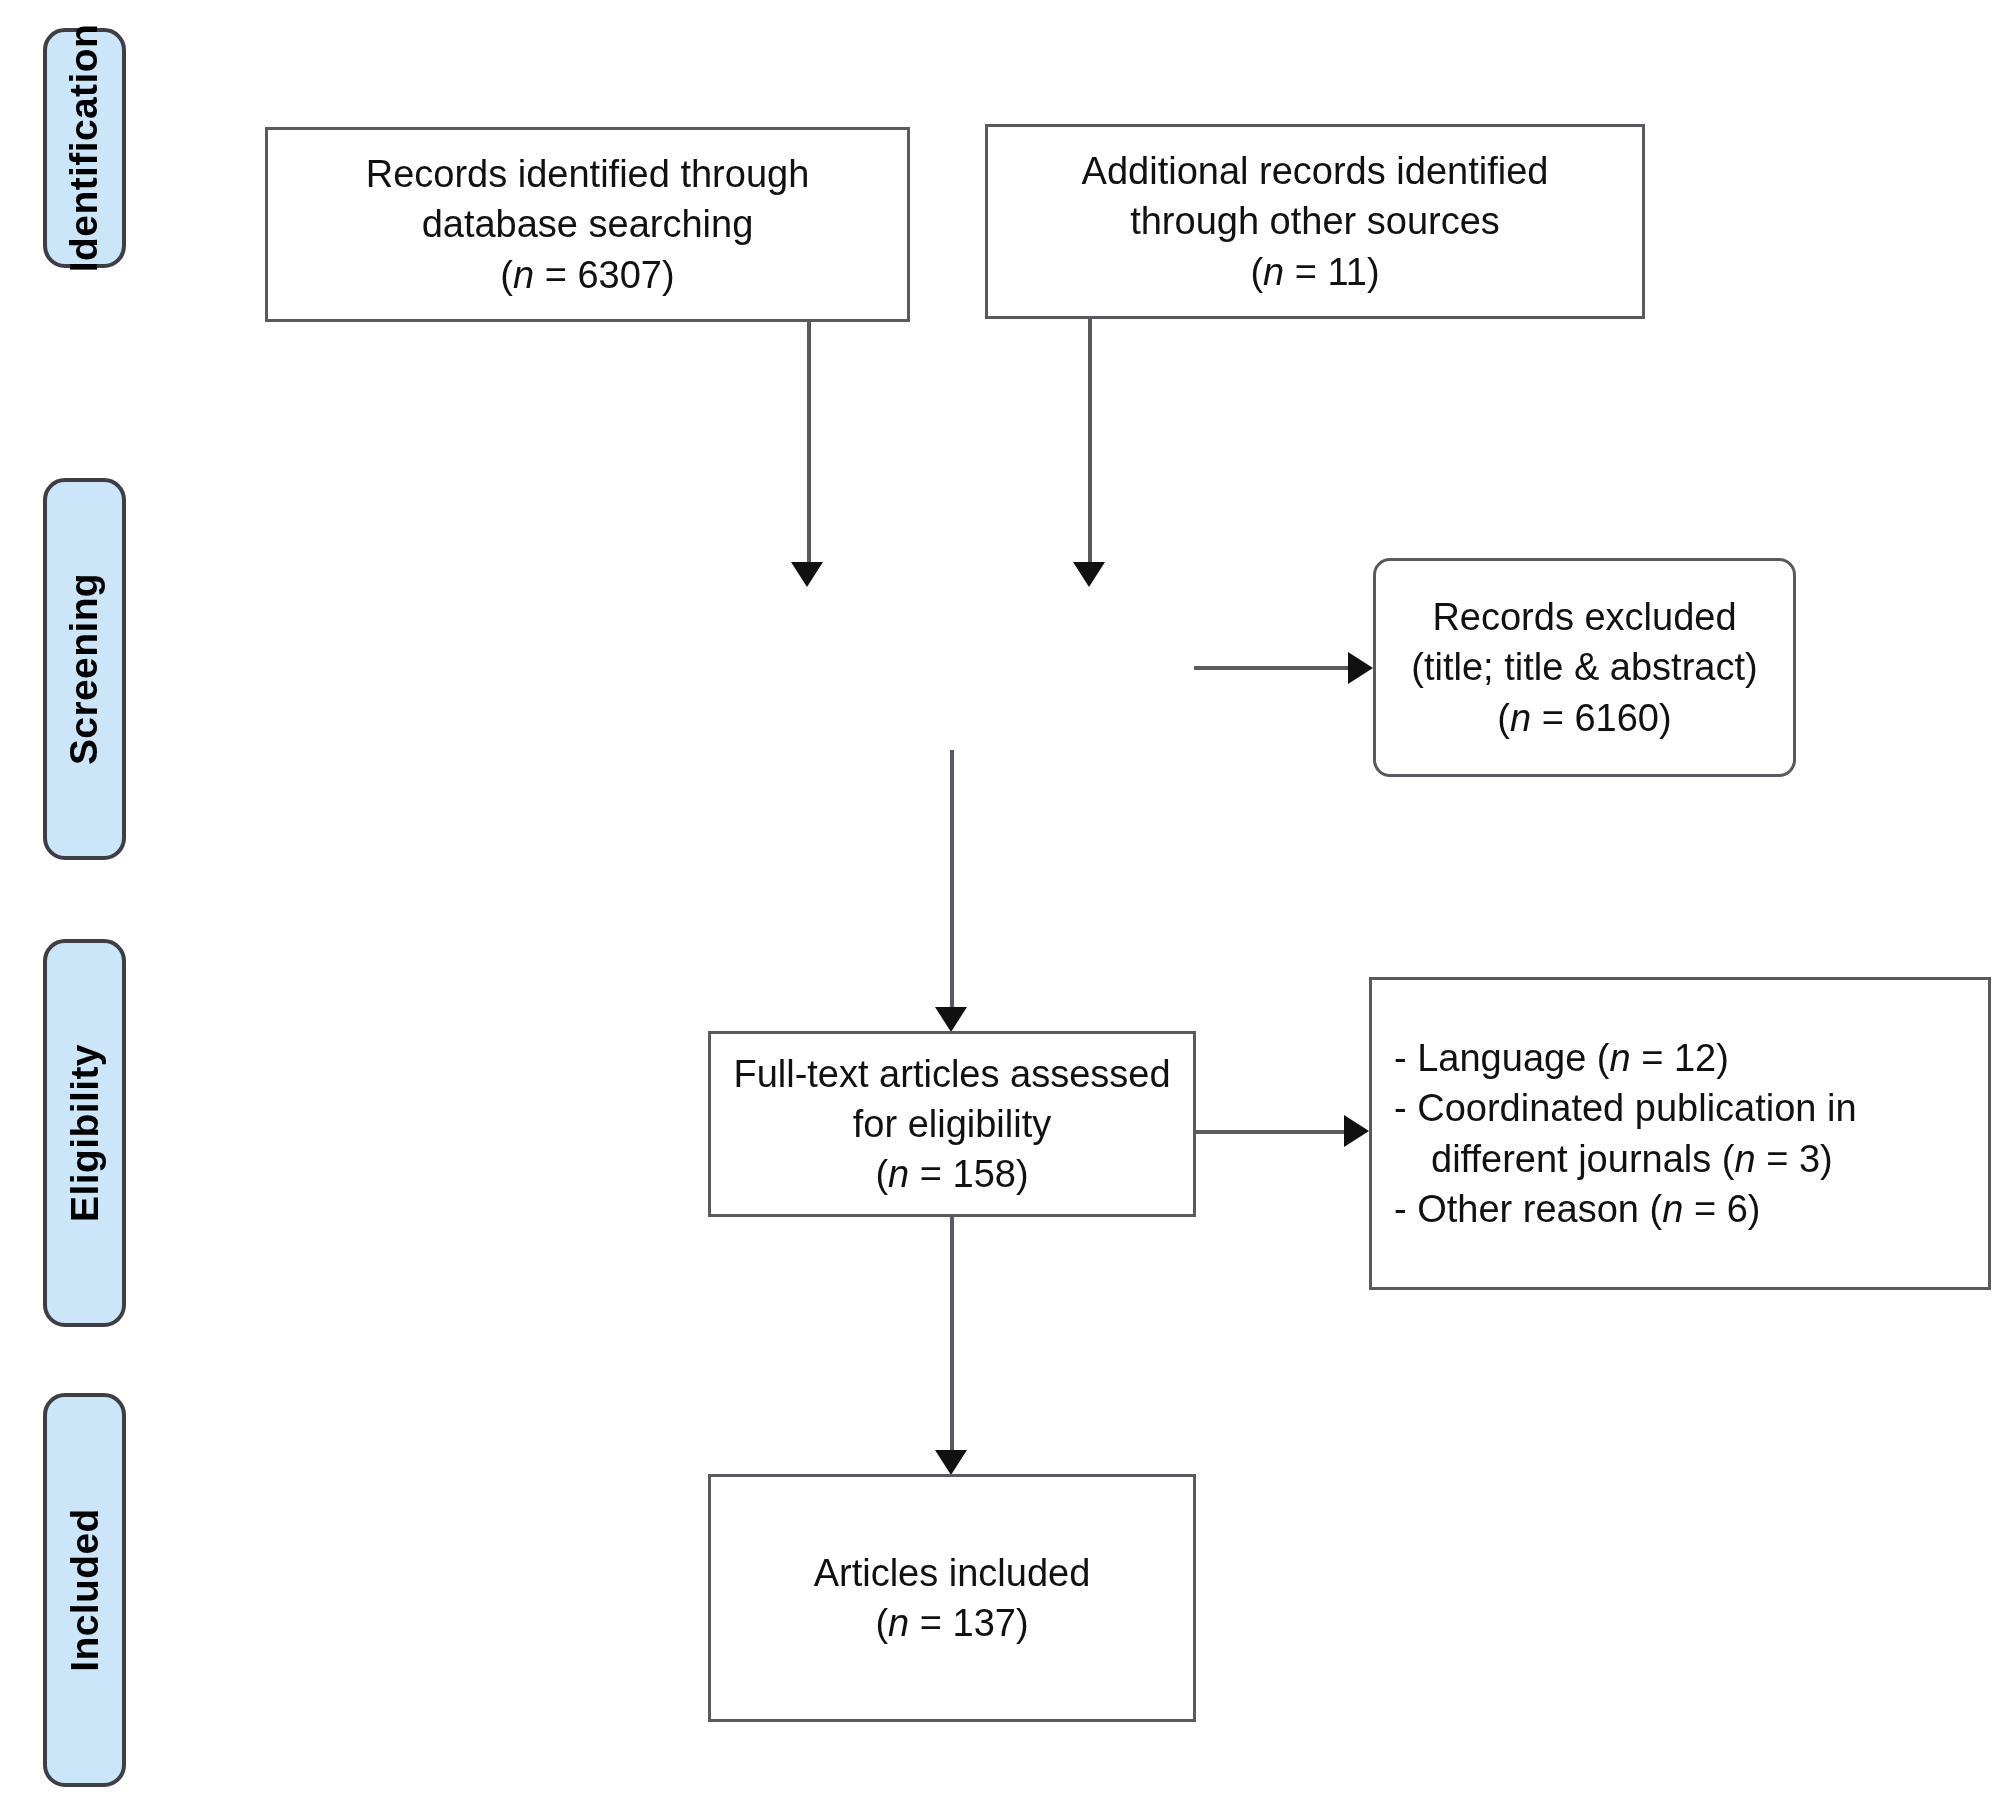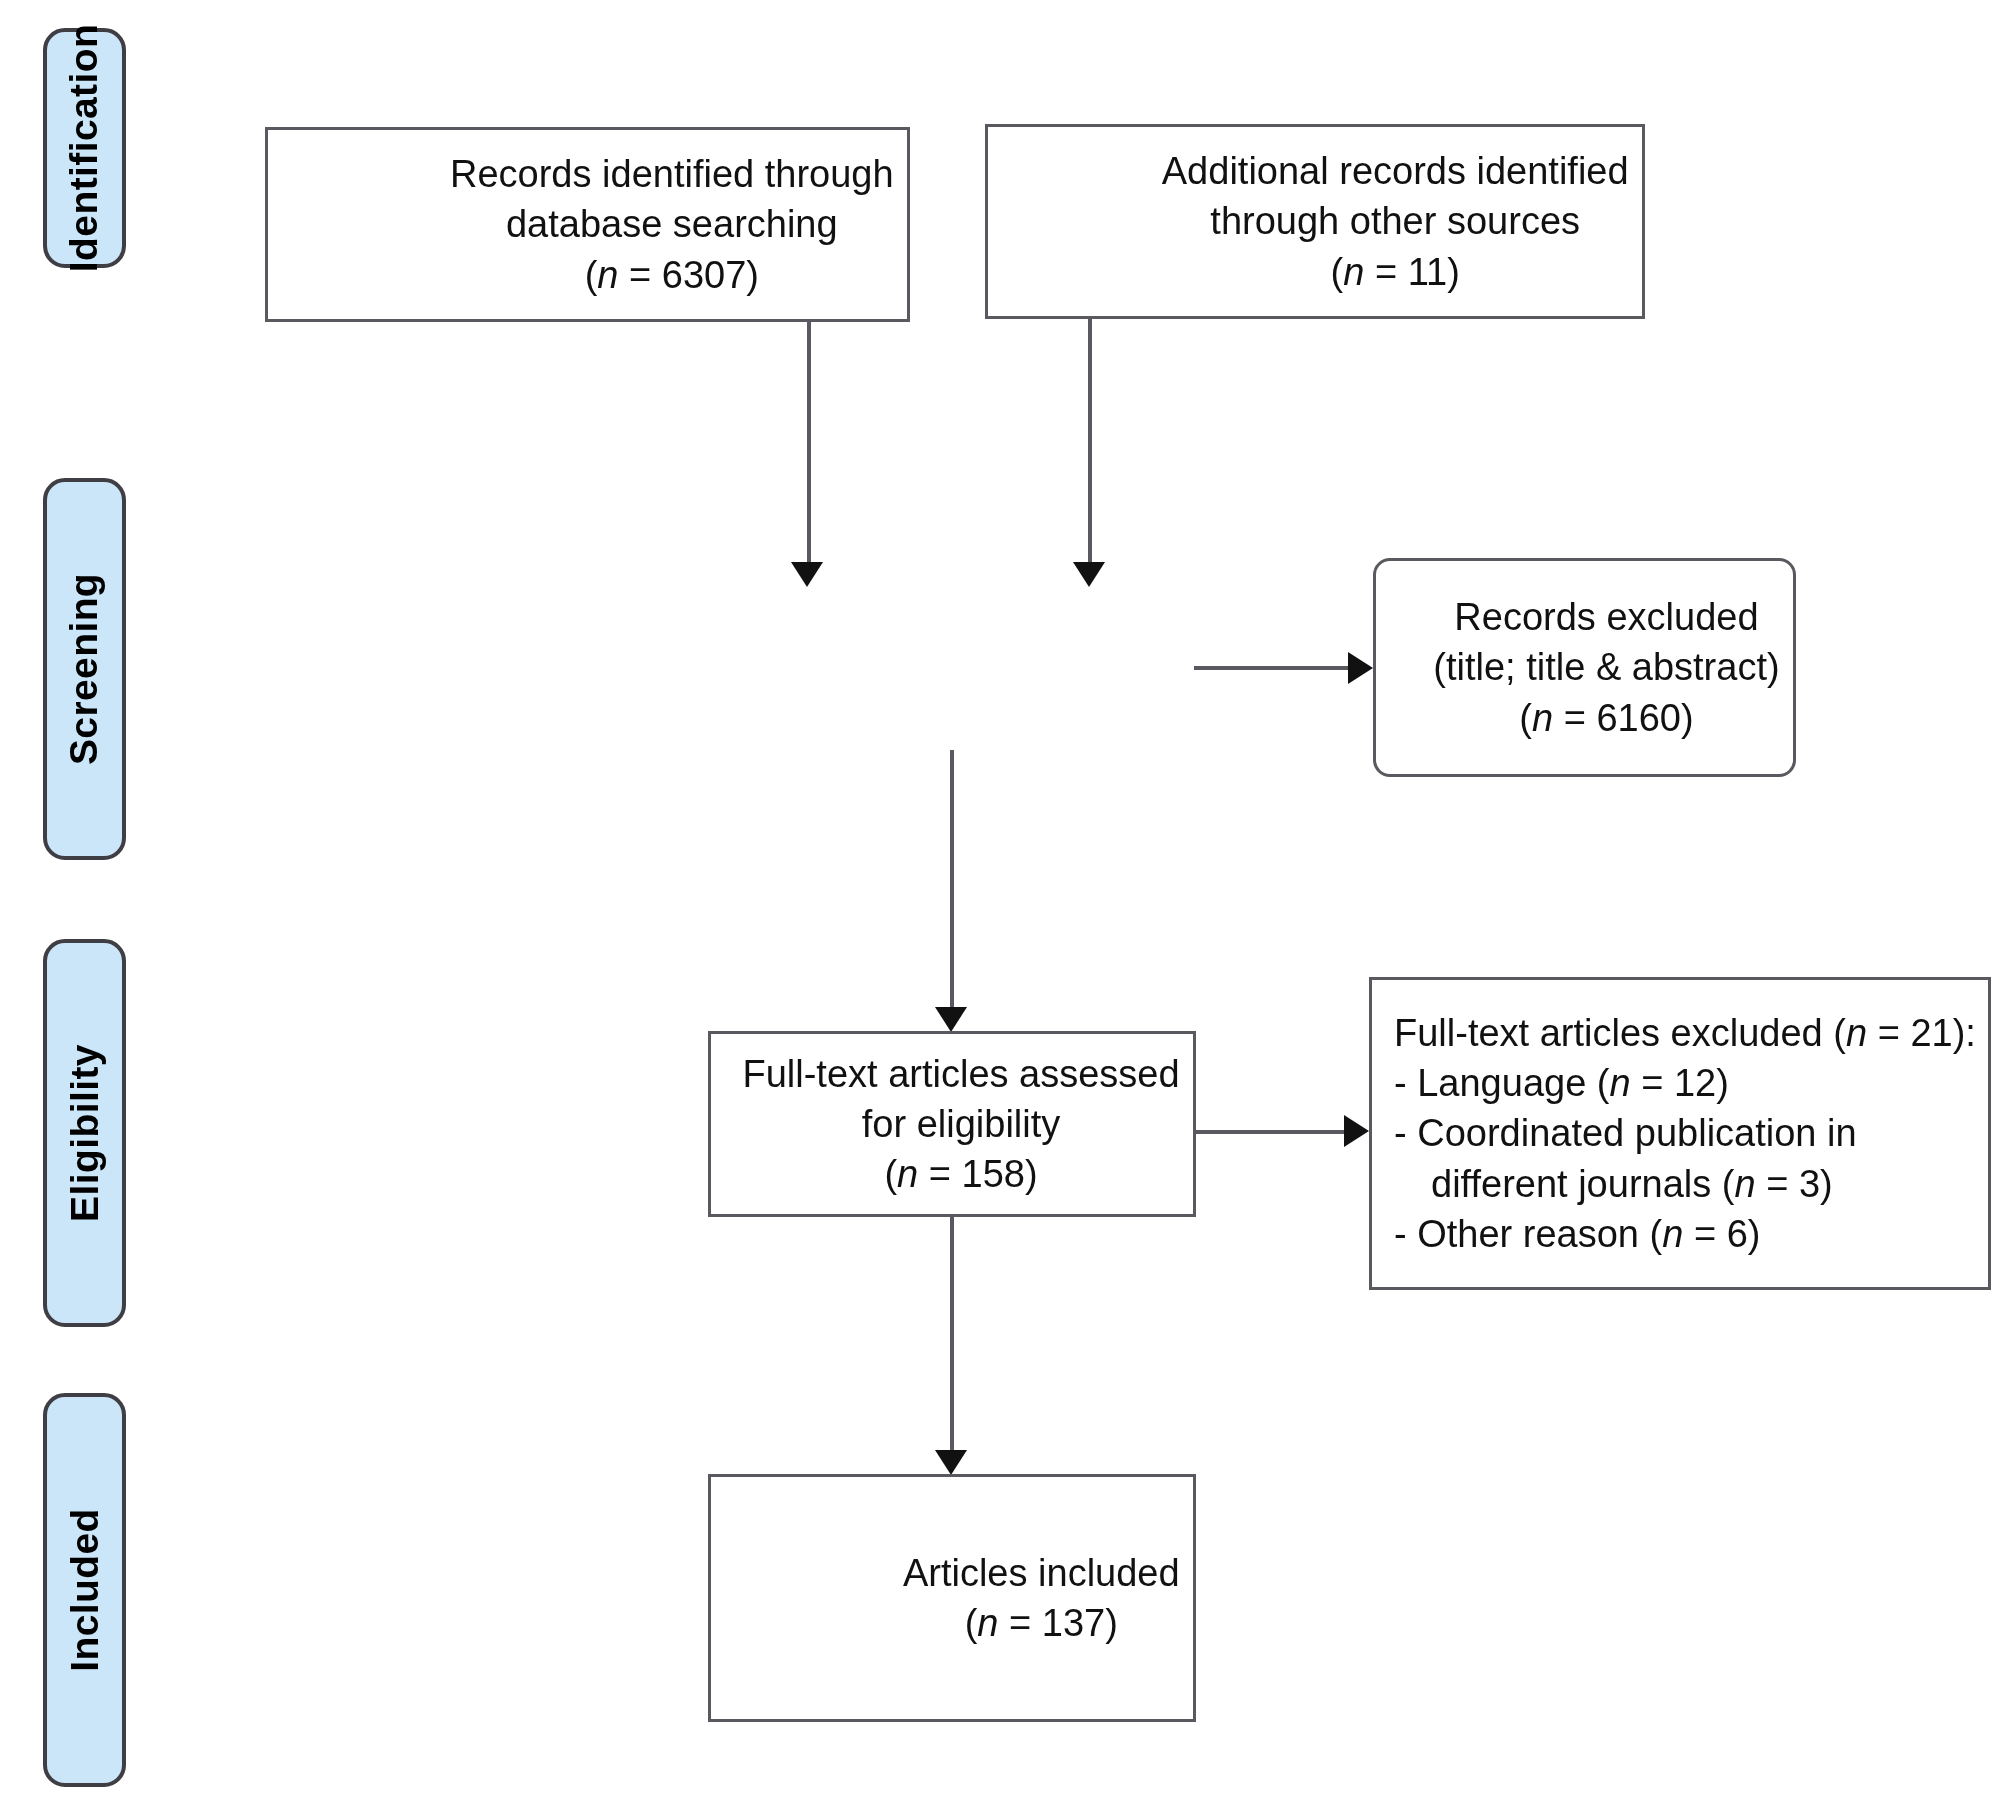--- a/index.html
+++ b/index.html
@@ -39,21 +39,21 @@
   }
 
   
   .flow-box {
     position: absolute;
     background: #ffffff;
     border: 3.3px solid #59595f;
     box-sizing: border-box;
     display: flex;
     align-items: center;
-    justify-content: flex-end;
+    justify-content: center;
     text-align: center;
   }
   .flow-box .box-text {
     font-size: 38px;
     line-height: 1.32;
     color: #111111;
     padding: 0 13.4px;
   }
   .flow-box.align-left {
     justify-content: flex-start;
@@ -166,21 +166,20 @@
   <div class="flow-box" style="left:708px; top:1031px; width:488px; height:186px;">
     <div class="box-text">
       <span>Full-text articles assessed</span><br>
       <span>for eligibility</span><br>
       <span>(</span><span class="ital">n</span><span> = 158)</span>
     </div>
   </div>
 
   <div class="flow-box align-left" style="left:1369px; top:977px; width:622px; height:313px;">
     <div class="box-text">
-      <span class="hang" style="padding-left:0; text-indent:0;"><span>Full-text articles excluded (</span><span class="ital">n</span><span> = 21):</span></span>
       <span class="hang"><span>-  Language (</span><span class="ital">n</span><span> = 12)</span></span>
       <span class="hang"><span>-  Coordinated publication in different journals (</span><span class="ital">n</span><span> = 3)</span></span>
       <span class="hang"><span>-  Other reason (</span><span class="ital">n</span><span> = 6)</span></span>
     </div>
   </div>
 
   <div class="flow-box" style="left:708px; top:1474px; width:488px; height:248px;">
     <div class="box-text">
       <span>Articles included</span><br>
       <span>(</span><span class="ital">n</span><span> = 137)</span>

